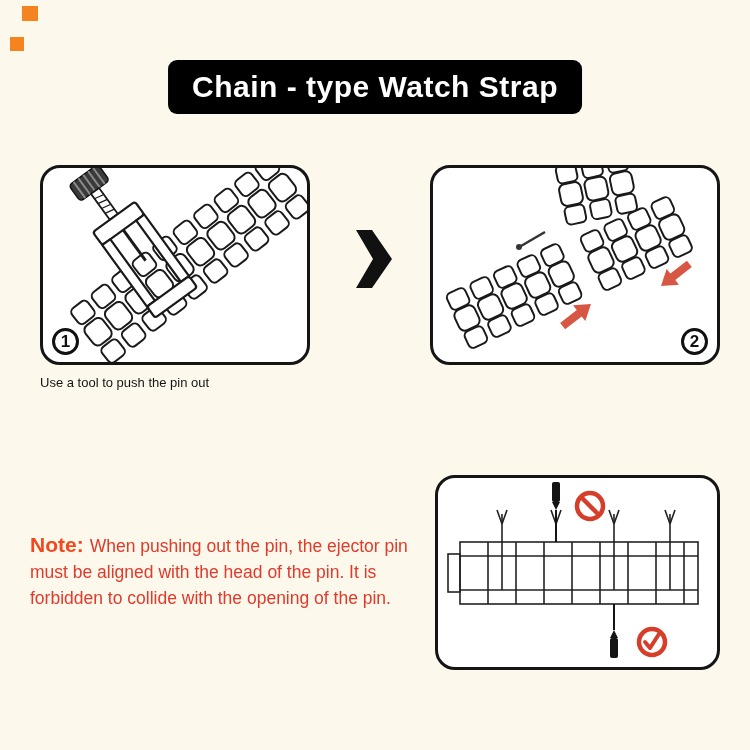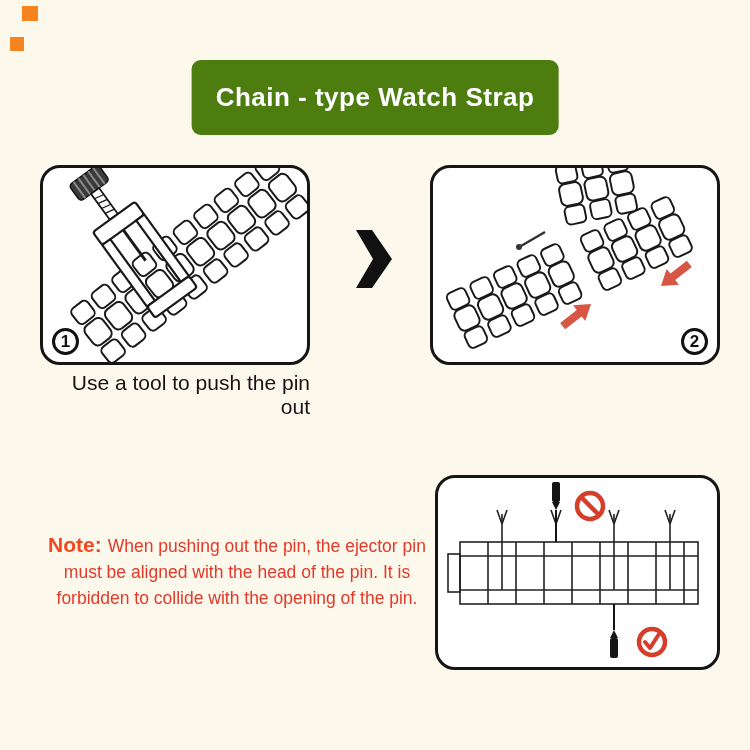--- a/index.html
+++ b/index.html
@@ -5,52 +5,52 @@
   html,body{margin:0;padding:0;}
   body{font-family:"Liberation Sans", sans-serif;}
   .page{position:relative;width:750px;height:750px;background:#fdf8ec;overflow:hidden;}
 
   .deco{position:absolute;background:#f5831f;}
   .deco1{left:22px;top:6px;width:16px;height:15px;}
   .deco2{left:10px;top:37px;width:14px;height:14px;}
 
   .title-banner{
     position:absolute;top:60px;left:50%;transform:translateX(-50%);
-    background:#4d7c0f;color:#ffffff;font-weight:bold;font-size:26px;
-    letter-spacing:0.5px;padding:22px 24px;border-radius:9px;white-space:nowrap;
+    background:#000000;color:#ffffff;font-weight:bold;font-size:30px;
+    letter-spacing:0.5px;padding:10px 24px;border-radius:9px;white-space:nowrap;
   }
 
   .panel{
     position:absolute;background:#ffffff;border:3px solid #151515;
     border-radius:20px;overflow:hidden;box-sizing:border-box;
   }
   .panel-step1{left:40px;top:165px;width:270px;height:200px;}
   .panel-step2{left:430px;top:165px;width:290px;height:200px;}
   .panel-diagram{left:435px;top:475px;width:285px;height:195px;}
   .panel svg{display:block;}
 
   .badge{
     position:absolute;width:27px;height:27px;border:3px solid #111;
     border-radius:50%;display:flex;align-items:center;justify-content:center;
     font-weight:bold;font-size:17px;color:#111;background:#fff;box-sizing:border-box;
   }
   .badge-left{left:9px;bottom:7px;}
   .badge-right{right:9px;bottom:7px;}
 
   .caption{
-    position:absolute;color:#141414;font-size:21px;line-height:24px;text-align:right;
+    position:absolute;color:#141414;font-size:13px;line-height:24px;text-align:left;
   }
   .caption1{left:40px;top:371px;width:270px;}
   .caption2{left:420px;top:371px;width:310px;}
 
   .chevron{position:absolute;left:352px;top:230px;}
 
   .note{
     position:absolute;left:30px;top:532px;width:414px;
-    font-size:17.5px;line-height:26px;color:#e03a2b;text-align:center;
+    font-size:17.5px;line-height:26px;color:#e03a2b;
   }
   .note-label{font-weight:bold;font-size:21px;color:#f1481f;margin-right:6px;}
 
   .lk{fill:#ffffff;stroke:#1a1a1a;stroke-width:2;}
 </style>
 </head>
 <body>
 
 <div class="page">
 

